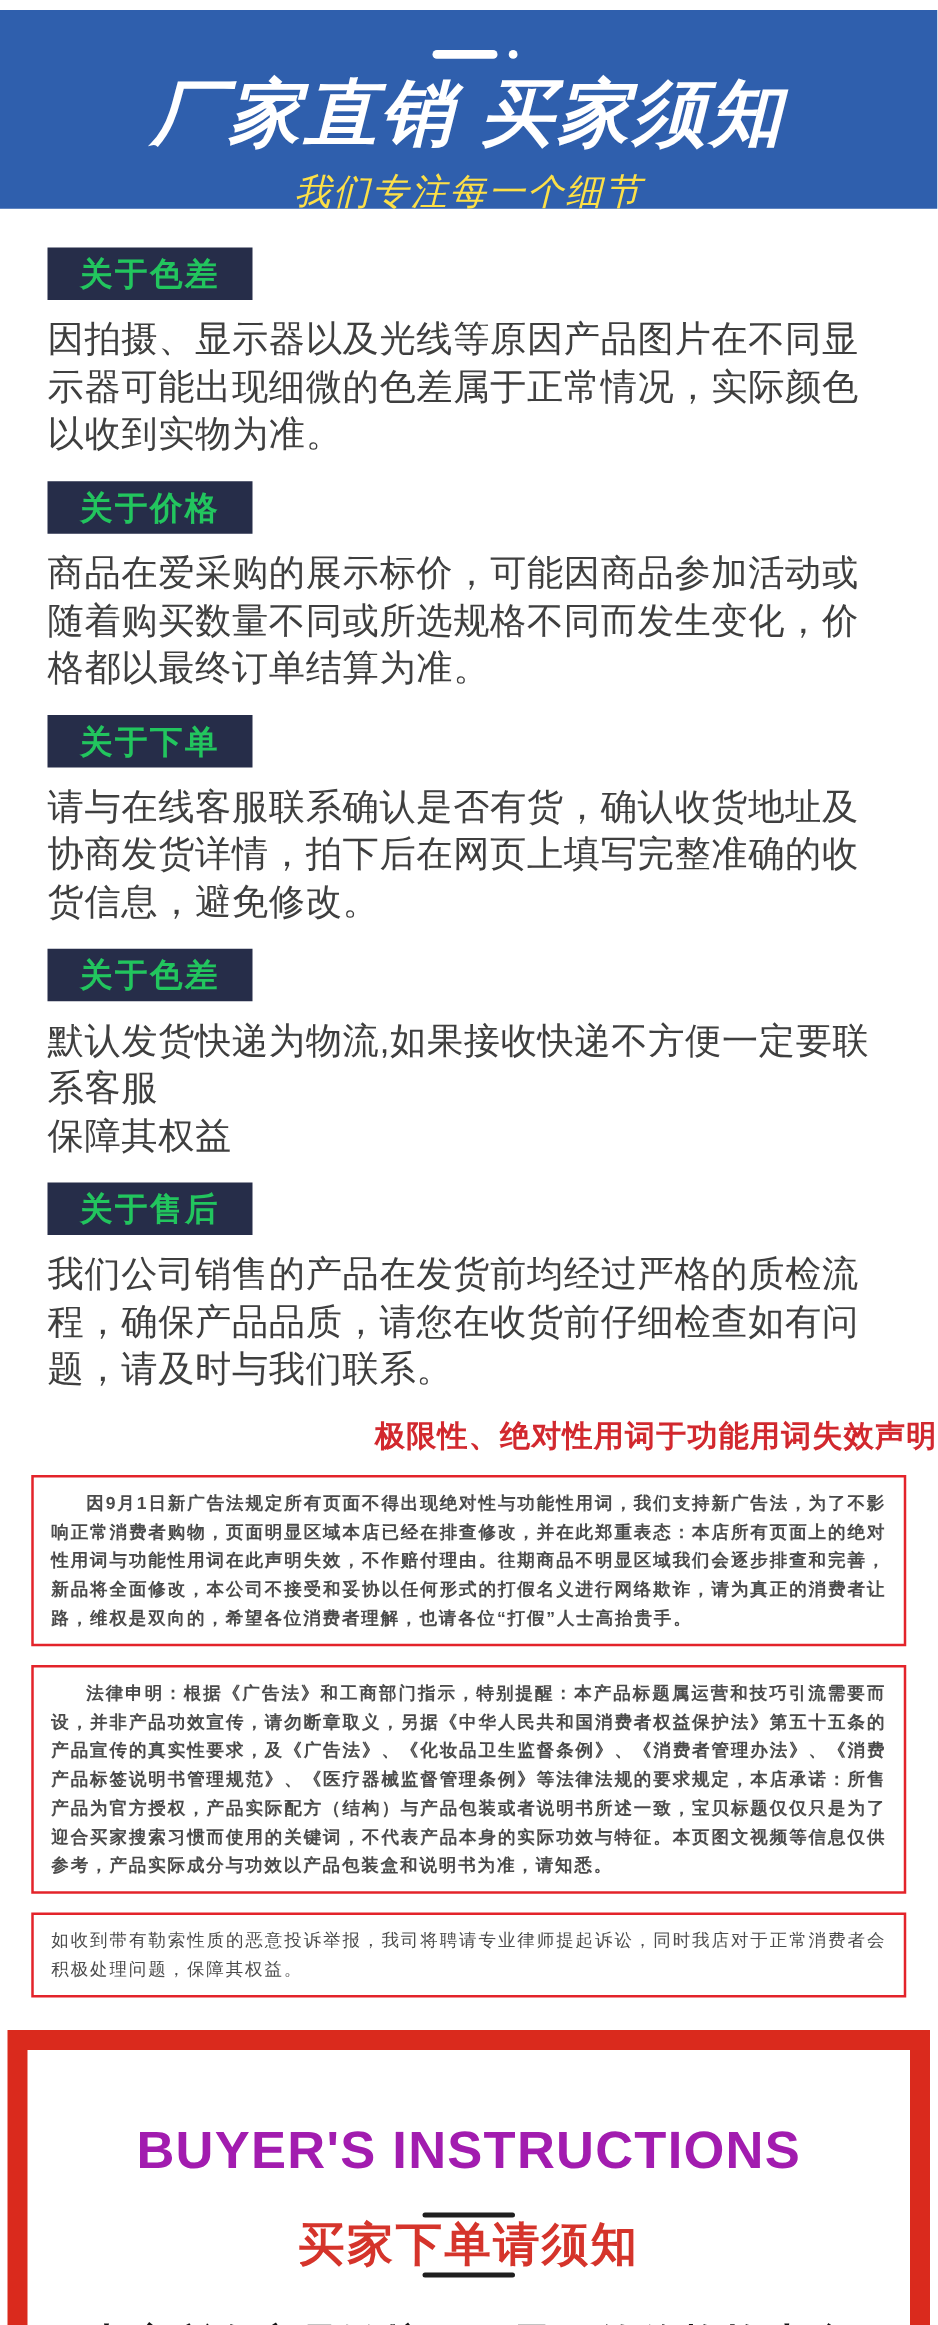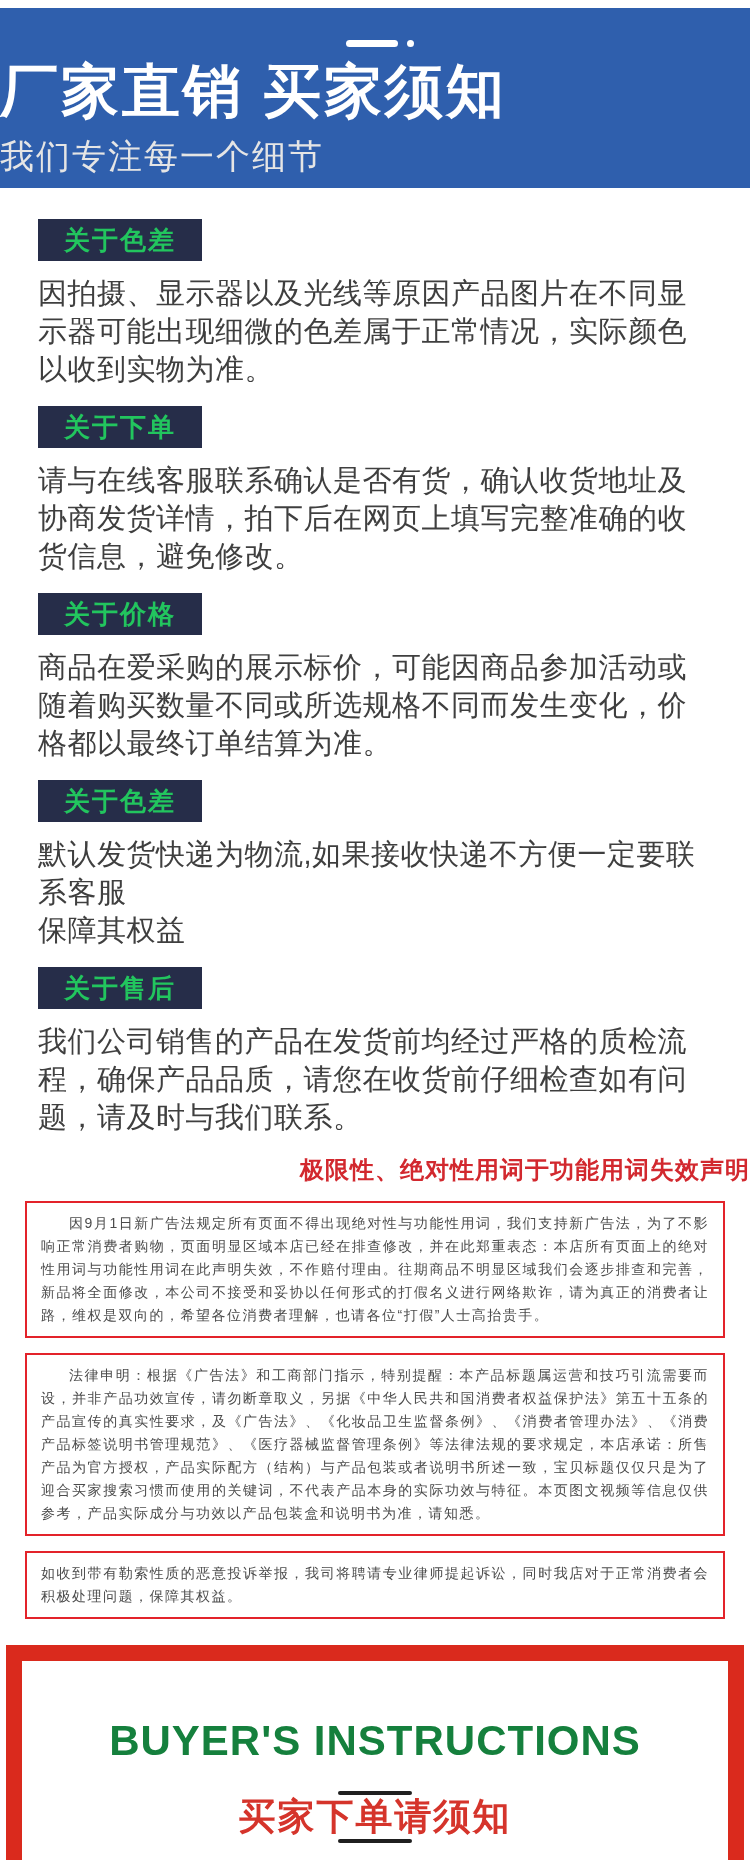--- a/index.html
+++ b/index.html
@@ -1,44 +1,44 @@
 <!DOCTYPE html>
 <html><head>
 <meta charset="utf-8">
 <style>
   html,body{margin:0;padding:0;background:#ffffff;}
   body{width:750px;font-family:"Liberation Sans","DejaVu Sans",sans-serif;-webkit-font-smoothing:antialiased;}
   .page{width:750px;min-height:1860px;background:#fff;padding-top:8px;box-sizing:border-box;}
 
   
-  .header{height:180px;background:#2F5FAD;overflow:hidden;}
+  .header{height:159px;background:#2F5FAD;text-align:center;overflow:hidden;font-style:italic;}
   .dash-row{margin-top:32px;display:flex;justify-content:center;align-items:center;transform:translateX(5px);}
   .dash-bar{width:52px;height:7px;background:#fff;border-radius:4px;}
   .dash-dot{width:7px;height:7px;background:#fff;border-radius:50%;margin-left:9px;}
   .page-title{margin-top:14px;font-size:58px;line-height:60px;font-weight:bold;color:#fff;letter-spacing:3px;}
-  .page-subtitle{margin-top:13px;font-size:34px;color:#e5e5e5;letter-spacing:2px;}
+  .page-subtitle{margin-top:13px;font-size:29px;color:#fde047;letter-spacing:2px;}
 
   
   .sections{padding:0 38px;}
   .badge{display:inline-block;background:#262D49;color:#22c55e;font-size:26px;font-weight:bold;
          line-height:26px;padding:8px 26px;letter-spacing:2px;margin-top:18px;}
   .badge.first{margin-top:31px;}
   .para{margin:13px 0 0 0;font-size:29px;line-height:38px;color:#3F3F3F;white-space:pre-line;letter-spacing:0.5px;}
 
   
   .red-heading{margin-top:18px;text-align:right;font-size:24px;font-weight:bold;color:#D2282E;letter-spacing:1px;}
   .boxes{padding:0 25px;}
   .dbox{border:2px solid #E3232A;margin-top:15px;padding:9px 14px;font-size:14px;line-height:23px;
         letter-spacing:1.5px;color:#4B4B4B;text-align:justify;white-space:pre-line;}
-  .dbox.indent{text-indent:2em;}
+  .dbox.indent{text-indent:2em;font-weight:bold;}
 
   
   .frame{margin:26px 6px 0 6px;background:#DA2A1D;padding:16px;box-shadow:0 5px 0 -1px rgba(125,18,9,0.45);}
   .frame-inner{background:#ffffff;text-align:center;padding:56px 20px 48px 20px;}
-  .en-title{font-size:42px;font-weight:bold;color:#15803d;letter-spacing:1px;line-height:48px;}
+  .en-title{font-size:42px;font-weight:bold;color:#a21caf;letter-spacing:1px;line-height:48px;}
   .cn-row{margin-top:26px;display:flex;justify-content:center;align-items:center;flex-direction:column;}
   .cn-dash{width:74px;height:4px;background:#1F1F1F;border-radius:2px;}
   .cn-title{font-size:37px;font-weight:bold;color:#D5342B;margin:0 22px;letter-spacing:2px;line-height:44px;}
   .footer-text{margin-top:30px;padding:0 18px;font-size:33px;line-height:45px;font-weight:bold;color:#111;letter-spacing:1px;}
 </style>
 </head>
 <body>
 
 <div class="page">
 
@@ -52,27 +52,27 @@
   </div>
 
   <div class="sections">
 
     <div>
       <div class="badge first">关于色差</div>
       <p class="para">因拍摄、显示器以及光线等原因产品图片在不同显示器可能出现细微的色差属于正常情况，实际颜色以收到实物为准。</p>
     </div>
 
     <div>
-      <div class="badge">关于下单</div>
-      <p class="para">请与在线客服联系确认是否有货，确认收货地址及协商发货详情，拍下后在网页上填写完整准确的收货信息，避免修改。</p>
+      <div class="badge">关于价格</div>
+      <p class="para">商品在爱采购的展示标价，可能因商品参加活动或随着购买数量不同或所选规格不同而发生变化，价格都以最终订单结算为准。</p>
     </div>
 
     <div>
-      <div class="badge">关于价格</div>
-      <p class="para">商品在爱采购的展示标价，可能因商品参加活动或随着购买数量不同或所选规格不同而发生变化，价格都以最终订单结算为准。</p>
+      <div class="badge">关于下单</div>
+      <p class="para">请与在线客服联系确认是否有货，确认收货地址及协商发货详情，拍下后在网页上填写完整准确的收货信息，避免修改。</p>
     </div>
 
     <div>
       <div class="badge">关于色差</div>
       <p class="para">默认发货快递为物流,如果接收快递不方便一定要联系客服
 保障其权益</p>
     </div>
 
     <div>
       <div class="badge">关于售后</div>

